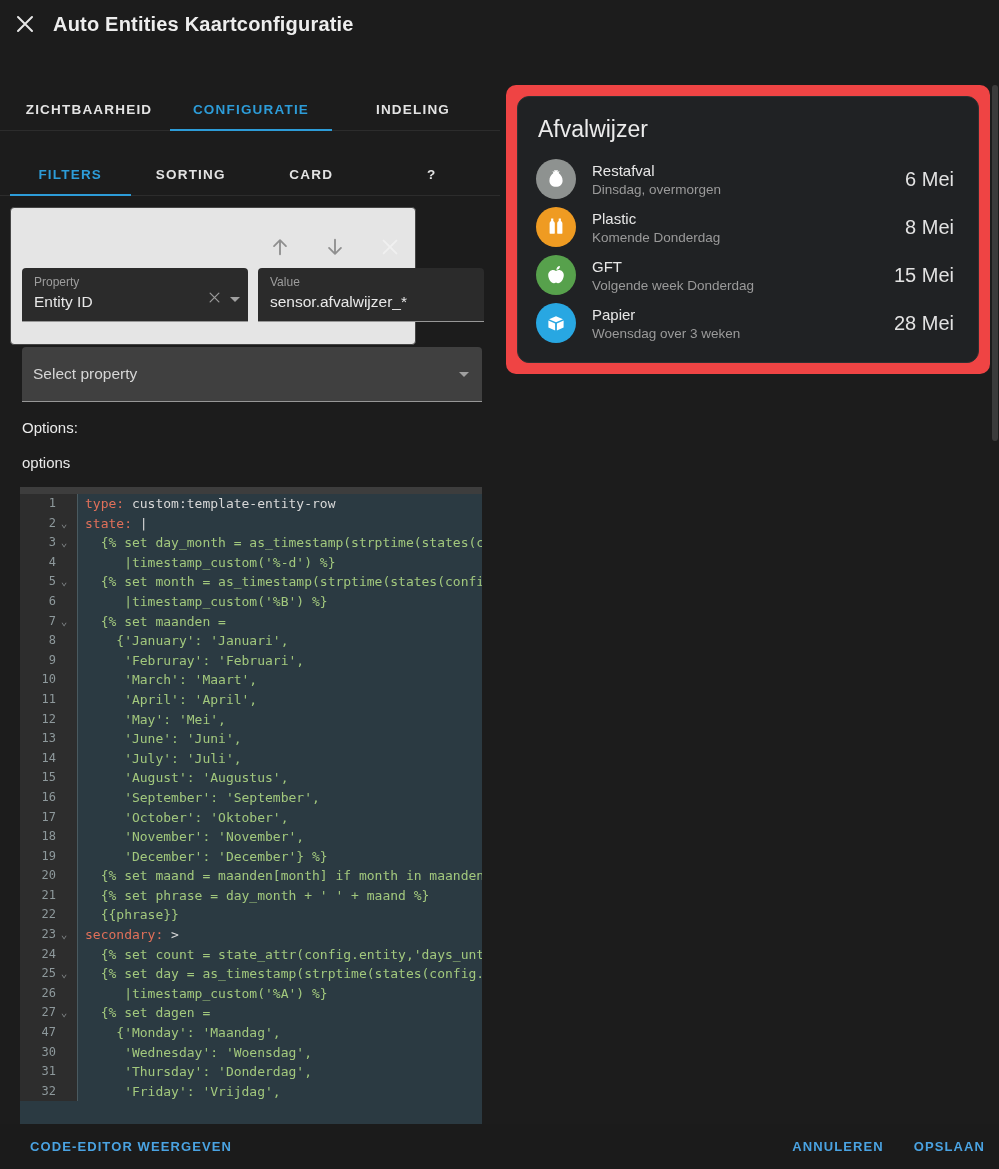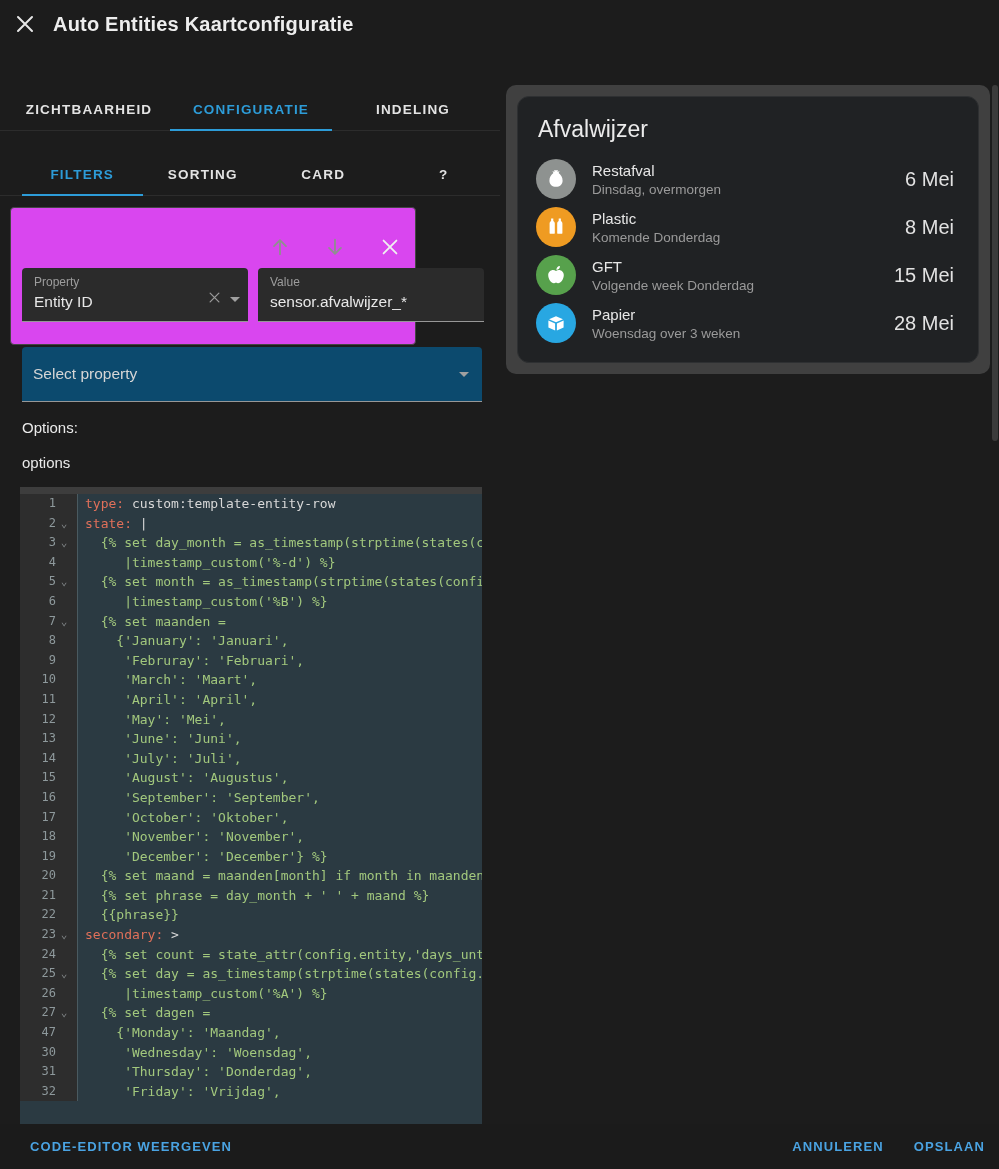--- a/index.html
+++ b/index.html
@@ -14,38 +14,38 @@
   .hdr .title{margin:0 0 8px 16px;font-size:20px;color:#ededed;letter-spacing:.2px;font-weight:bold;}
   
   .tabline{position:absolute;left:0;width:500px;height:1px;background:#2c2c2c;}
   .tabs{position:absolute;display:flex;}
   .tabs .tab{display:flex;align-items:center;justify-content:center;height:42px;
     font-size:13.5px;font-weight:bold;letter-spacing:1.2px;color:#e3e3e3;cursor:pointer;position:relative;}
   .tabs .tab.active{color:var(--accent);}
   .tabs .tab.active::after{content:"";position:absolute;left:0;right:0;bottom:-1px;height:2px;background:var(--accent);}
   #mainTabs{left:8px;top:88px;width:486px;}
   #mainTabs .tab{width:162px;}
-  #subTabs{left:22px;top:153px;width:482px;}
+  #subTabs{left:10px;top:153px;width:482px;}
   #subTabs .tab{width:120.5px;}
   
   .fpanel{position:absolute;left:10px;top:207px;width:406px;height:138px;
-    border:1px solid #454545;border-radius:4px;box-sizing:border-box;background:#d946ef;}
+    border:1px solid #454545;border-radius:4px;box-sizing:border-box;background:#e5e5e5;}
   .fpanel .rowicons{position:absolute;top:28px;right:14px;display:flex;gap:33px;align-items:center;}
   .rowicons .ic{width:22px;height:22px;color:#8f8f8f;cursor:pointer;}
   .rowicons .ic.x{color:#f0f0f0;}
   .ffields{position:absolute;left:11px;top:60px;display:flex;gap:10px;}
   .tfield{width:226px;height:54px;background:#2b2b2b;border-radius:4px 4px 0 0;
     border-bottom:1px solid #979797;box-sizing:border-box;padding:7px 8px 0 12px;position:relative;cursor:text;}
   .tfield .lab{font-size:12px;color:#9d9d9d;}
   .tfield .val{font-size:15.5px;color:#e8e8e8;margin-top:4px;white-space:nowrap;}
   .tfield .trail{position:absolute;right:8px;top:22px;display:flex;align-items:center;gap:8px;color:#9a9a9a;}
   .caret{width:0;height:0;border-left:5px solid transparent;border-right:5px solid transparent;border-top:5px solid #a0a0a0;}
   .xsmall{width:15px;height:15px;}
   
-  .select{position:absolute;left:22px;top:347px;width:460px;height:55px;background:#0c4a6e;
+  .select{position:absolute;left:22px;top:347px;width:460px;height:55px;background:#404040;
     border-radius:4px 4px 0 0;border-bottom:1px solid #979797;box-sizing:border-box;
     display:flex;align-items:center;cursor:pointer;}
   .select .ph{font-size:15.5px;color:#d6d6d6;margin-left:11px;flex:1;}
   .select .caret{margin-right:13px;}
   .optlabel{position:absolute;left:22px;font-size:15px;color:#eaeaea;}
   
   .editor{position:absolute;left:20px;top:487px;width:462px;height:637px;overflow:hidden;
     font-family:"DejaVu Sans Mono",monospace;font-size:13px;background:#2b3a42;}
   .ed-top{height:7px;background:#3d3d3d;}
   .cl{display:flex;height:19.6px;line-height:19.6px;}
@@ -59,21 +59,21 @@
   .tok-plain{color:#d8d8d8;}
   
   .footer{position:absolute;left:0;top:1124px;width:999px;height:45px;background:#1b1b1b;
     display:flex;align-items:center;padding-left:10px;}
   .fbtn{font-size:13px;font-weight:bold;letter-spacing:1.1px;color:#4aa3e2;cursor:pointer;}
   .fbtn.left{margin-left:20px;}
   .fspacer{flex:1;}
   .fbtn.cancel{margin-right:30px;}
   .fbtn.save{margin-right:24px;}
   
-  .pwrap{position:absolute;left:506px;top:85px;width:484px;height:289px;background:#404040;border-radius:10px;}
+  .pwrap{position:absolute;left:506px;top:85px;width:484px;height:289px;background:#ef4444;border-radius:10px;}
   .pcard{position:absolute;left:11px;top:11px;right:11px;bottom:11px;background:#202224;
     border:1px solid #2e3032;border-radius:12px;box-sizing:border-box;padding:17px 16px 10px 18px;}
   .pcard .ctitle{font-size:23px;color:#ebebeb;margin:2px 0 12px 2px;}
   .erow{display:flex;align-items:center;height:48px;cursor:pointer;}
   .erow .circ{width:40px;height:40px;border-radius:50%;flex:none;display:flex;align-items:center;justify-content:center;}
   .erow .circ svg{width:24px;height:24px;}
   .erow .texts{flex:1;margin-left:16px;min-width:0;}
   .erow .nm{font-size:15px;color:#e7e7e7;}
   .erow .sec{font-size:13.5px;color:#9a9a9a;margin-top:3px;}
   .erow .date{font-size:20px;color:#e2e2e2;margin-right:8px;white-space:nowrap;margin-left:45px;}

